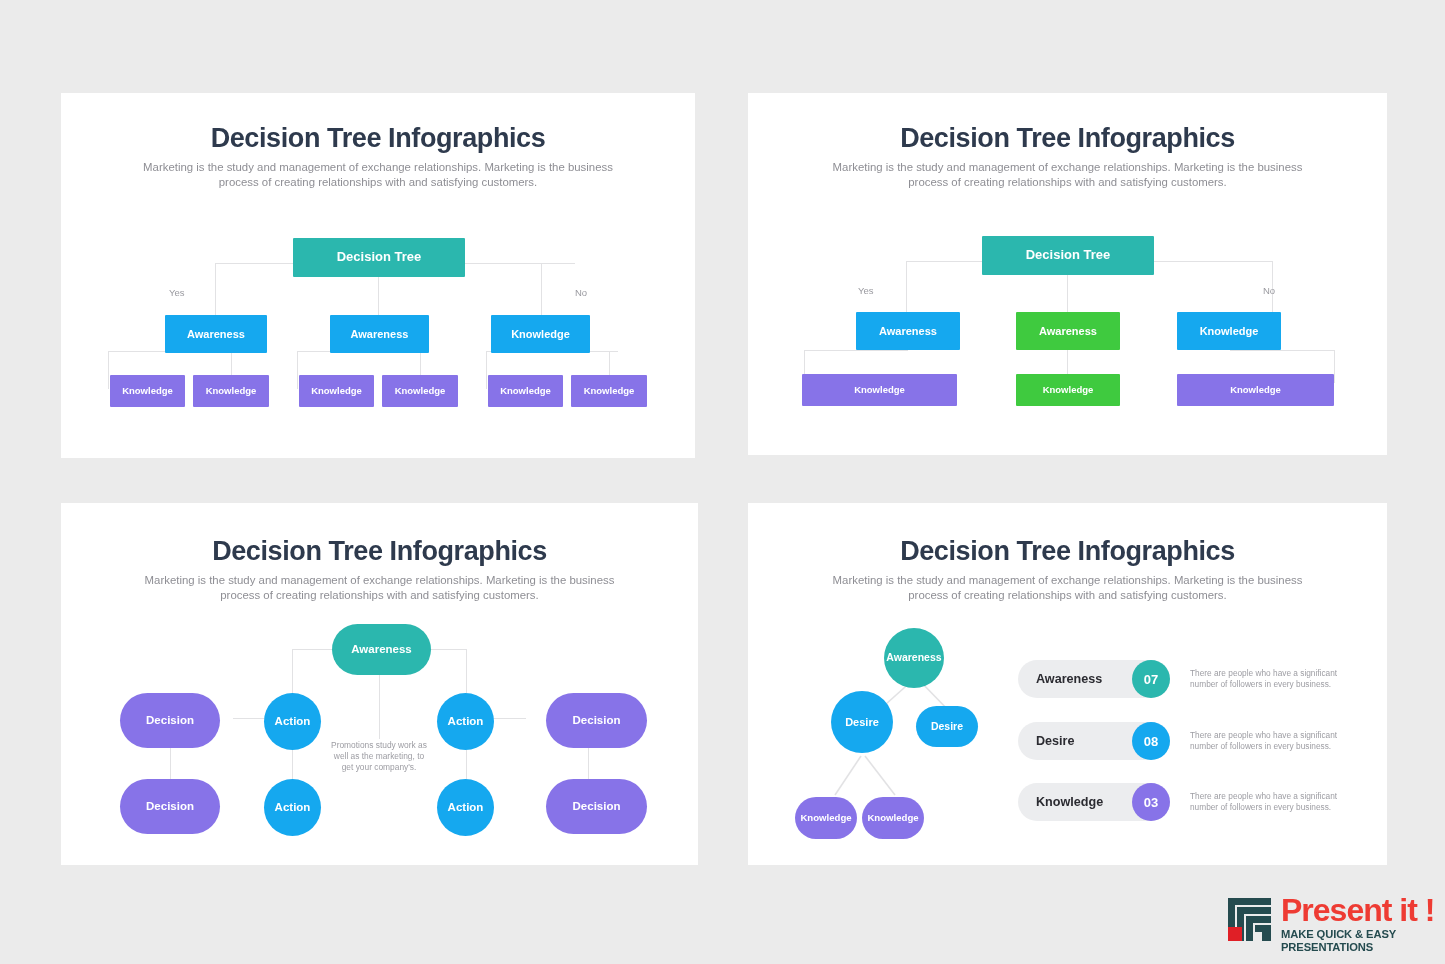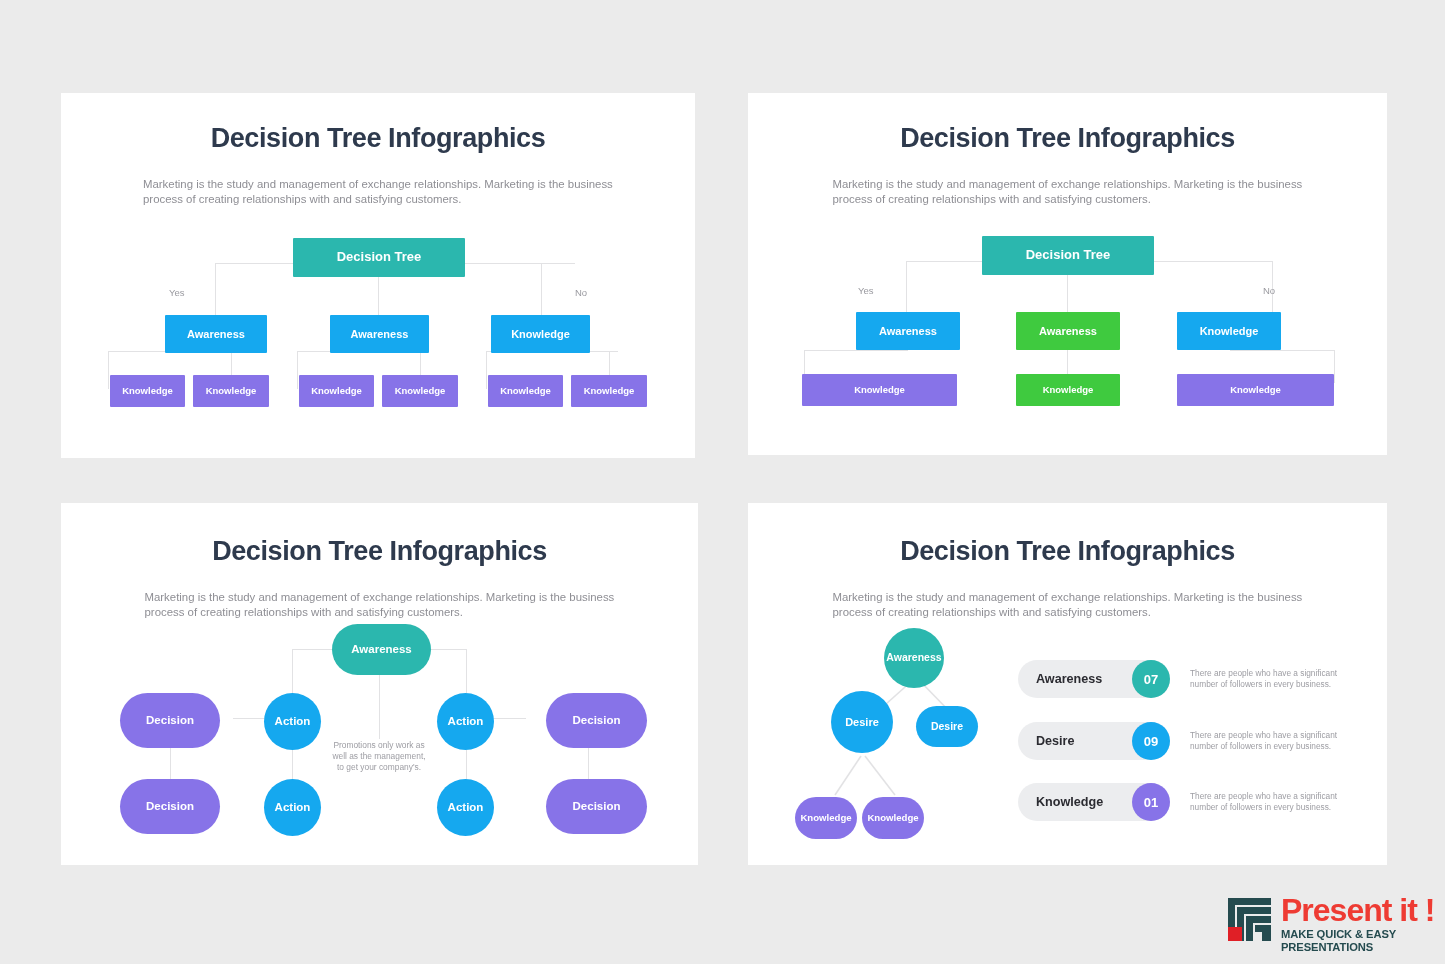--- a/index.html
+++ b/index.html
@@ -24,24 +24,25 @@
   .p-title {
     text-align: center;
     font-size: 27px;
     font-weight: bold;
     color: #2e3a4d;
     letter-spacing: -0.4px;
     margin-top: 30px;
   }
   #panel-3 .p-title, #panel-4 .p-title { margin-top: 33px; }
   .p-sub {
+    text-align: center;
     font-size: 11.4px;
     line-height: 14.6px;
     color: #8e8e94;
-    margin: 23px auto 0;
+    margin: 6px auto 0;
     width: 470px;
   }
 
   
   .node {
     position: absolute;
     display: flex;
     align-items: center;
     justify-content: center;
     color: #ffffff;
@@ -219,21 +220,21 @@
     <div class="node pill purple" style="left:59px; top:190px; width:100px; height:55px; font-size:11.5px;">Decision</div>
     <div class="node circle blue" style="left:203px; top:190px; width:57px; height:57px; font-size:11.5px;">Action</div>
     <div class="node circle blue" style="left:376px; top:190px; width:57px; height:57px; font-size:11.5px;">Action</div>
     <div class="node pill purple" style="left:485px; top:190px; width:101px; height:55px; font-size:11.5px;">Decision</div>
 
     <div class="node pill purple" style="left:59px; top:276px; width:100px; height:55px; font-size:11.5px;">Decision</div>
     <div class="node circle blue" style="left:203px; top:276px; width:57px; height:57px; font-size:11.5px;">Action</div>
     <div class="node circle blue" style="left:376px; top:276px; width:57px; height:57px; font-size:11.5px;">Action</div>
     <div class="node pill purple" style="left:485px; top:276px; width:101px; height:55px; font-size:11.5px;">Decision</div>
 
-    <div class="center-note" style="left:267px; top:237px;">Promotions only work as well as the management, to get your company's.</div>
+    <div class="center-note" style="left:267px; top:237px;">Promotions study work as well as the marketing, to get your company's.</div>
   </div>
 
   <div class="panel" id="panel-4">
     <div class="p-title">Decision Tree Infographics</div>
     <div class="p-sub">Marketing is the study and management of exchange relationships. Marketing is the business process of creating relationships with and satisfying customers.</div>
 
     <svg class="diag" style="left:0; top:0; width:639px; height:362px;">
       <line x1="166" y1="176" x2="128" y2="210" stroke="#e2e2e4" stroke-width="1.6"></line>
       <line x1="170" y1="176" x2="205" y2="212" stroke="#e2e2e4" stroke-width="1.6"></line>
       <line x1="113" y1="253" x2="87" y2="292" stroke="#e2e2e4" stroke-width="1.6"></line>
@@ -250,29 +251,29 @@
       <div class="l-chip">
         <span class="l-chip-label">Awareness</span>
         <span class="l-num" style="background:#2bb7ae;">07</span>
       </div>
       <div class="l-desc">There are people who have a significant number of followers in every business.</div>
     </div>
 
     <div class="l-row" style="left:270px; top:219px;">
       <div class="l-chip">
         <span class="l-chip-label">Desire</span>
-        <span class="l-num" style="background:#15a8ef;">09</span>
+        <span class="l-num" style="background:#15a8ef;">08</span>
       </div>
       <div class="l-desc">There are people who have a significant number of followers in every business.</div>
     </div>
 
     <div class="l-row" style="left:270px; top:280px;">
       <div class="l-chip">
         <span class="l-chip-label">Knowledge</span>
-        <span class="l-num" style="background:#8773e8;">01</span>
+        <span class="l-num" style="background:#8773e8;">03</span>
       </div>
       <div class="l-desc">There are people who have a significant number of followers in every business.</div>
     </div>
   </div>
 
   <div class="logo">
     <svg class="logo-mark" viewBox="0 0 47 47">
       <path d="M2 2 H45 V9 H9 V45 H2 Z" fill="#254b4f"></path>
       <path d="M11 11 H45 V18 H18 V45 H11 Z" fill="#254b4f"></path>
       <path d="M20 20 H45 V27 H27 V45 H20 Z" fill="#254b4f"></path>

